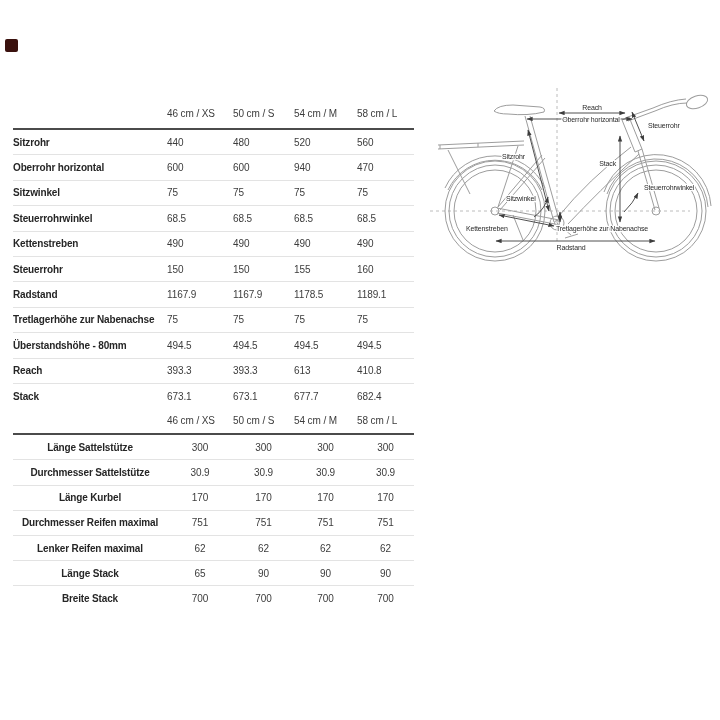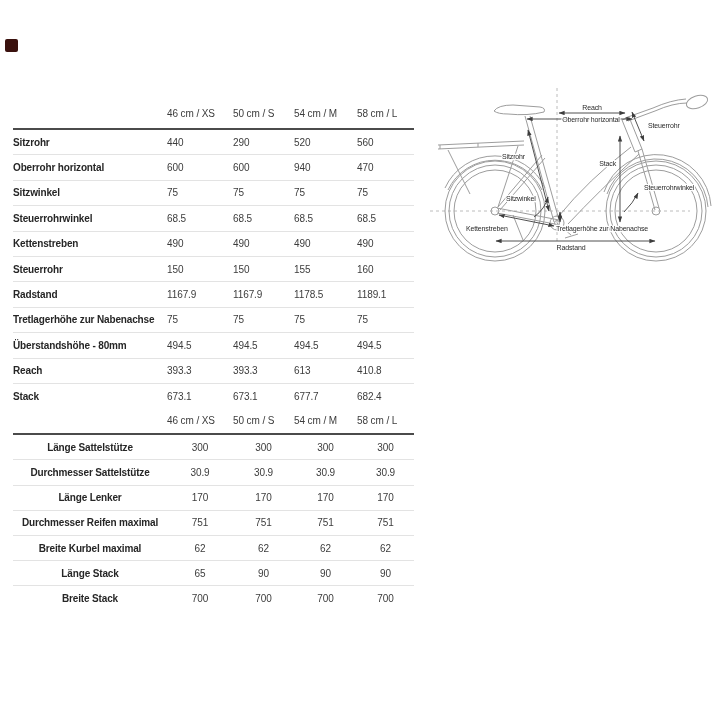--- a/index.html
+++ b/index.html
@@ -32,21 +32,21 @@
         <div class="grow ghead">
           <div></div>
           <div class="hcell">46 cm / XS</div>
           <div class="hcell">50 cm / S</div>
           <div class="hcell">54 cm / M</div>
           <div class="hcell">58 cm / L</div>
         </div>
         <div class="grow r">
           <div class="lab">Sitzrohr</div>
           <div class="val">440</div>
-          <div class="val">290</div>
+          <div class="val">480</div>
           <div class="val">520</div>
           <div class="val">560</div>
         </div>
         <div class="grow r">
           <div class="lab">Oberrohr horizontal</div>
           <div class="val">600</div>
           <div class="val">600</div>
           <div class="val">940</div>
           <div class="val">470</div>
         </div>
@@ -130,35 +130,35 @@
           <div class="val">300</div>
         </div>
         <div class="grow r s2">
           <div class="lab">Durchmesser Sattelstütze</div>
           <div class="val">30.9</div>
           <div class="val">30.9</div>
           <div class="val">30.9</div>
           <div class="val">30.9</div>
         </div>
         <div class="grow r s2">
-          <div class="lab">Länge Lenker</div>
+          <div class="lab">Länge Kurbel</div>
           <div class="val">170</div>
           <div class="val">170</div>
           <div class="val">170</div>
           <div class="val">170</div>
         </div>
         <div class="grow r s2">
           <div class="lab">Durchmesser Reifen maximal</div>
           <div class="val">751</div>
           <div class="val">751</div>
           <div class="val">751</div>
           <div class="val">751</div>
         </div>
         <div class="grow r s2">
-          <div class="lab">Breite Kurbel maximal</div>
+          <div class="lab">Lenker Reifen maximal</div>
           <div class="val">62</div>
           <div class="val">62</div>
           <div class="val">62</div>
           <div class="val">62</div>
         </div>
         <div class="grow r s2">
           <div class="lab">Länge Stack</div>
           <div class="val">65</div>
           <div class="val">90</div>
           <div class="val">90</div>

